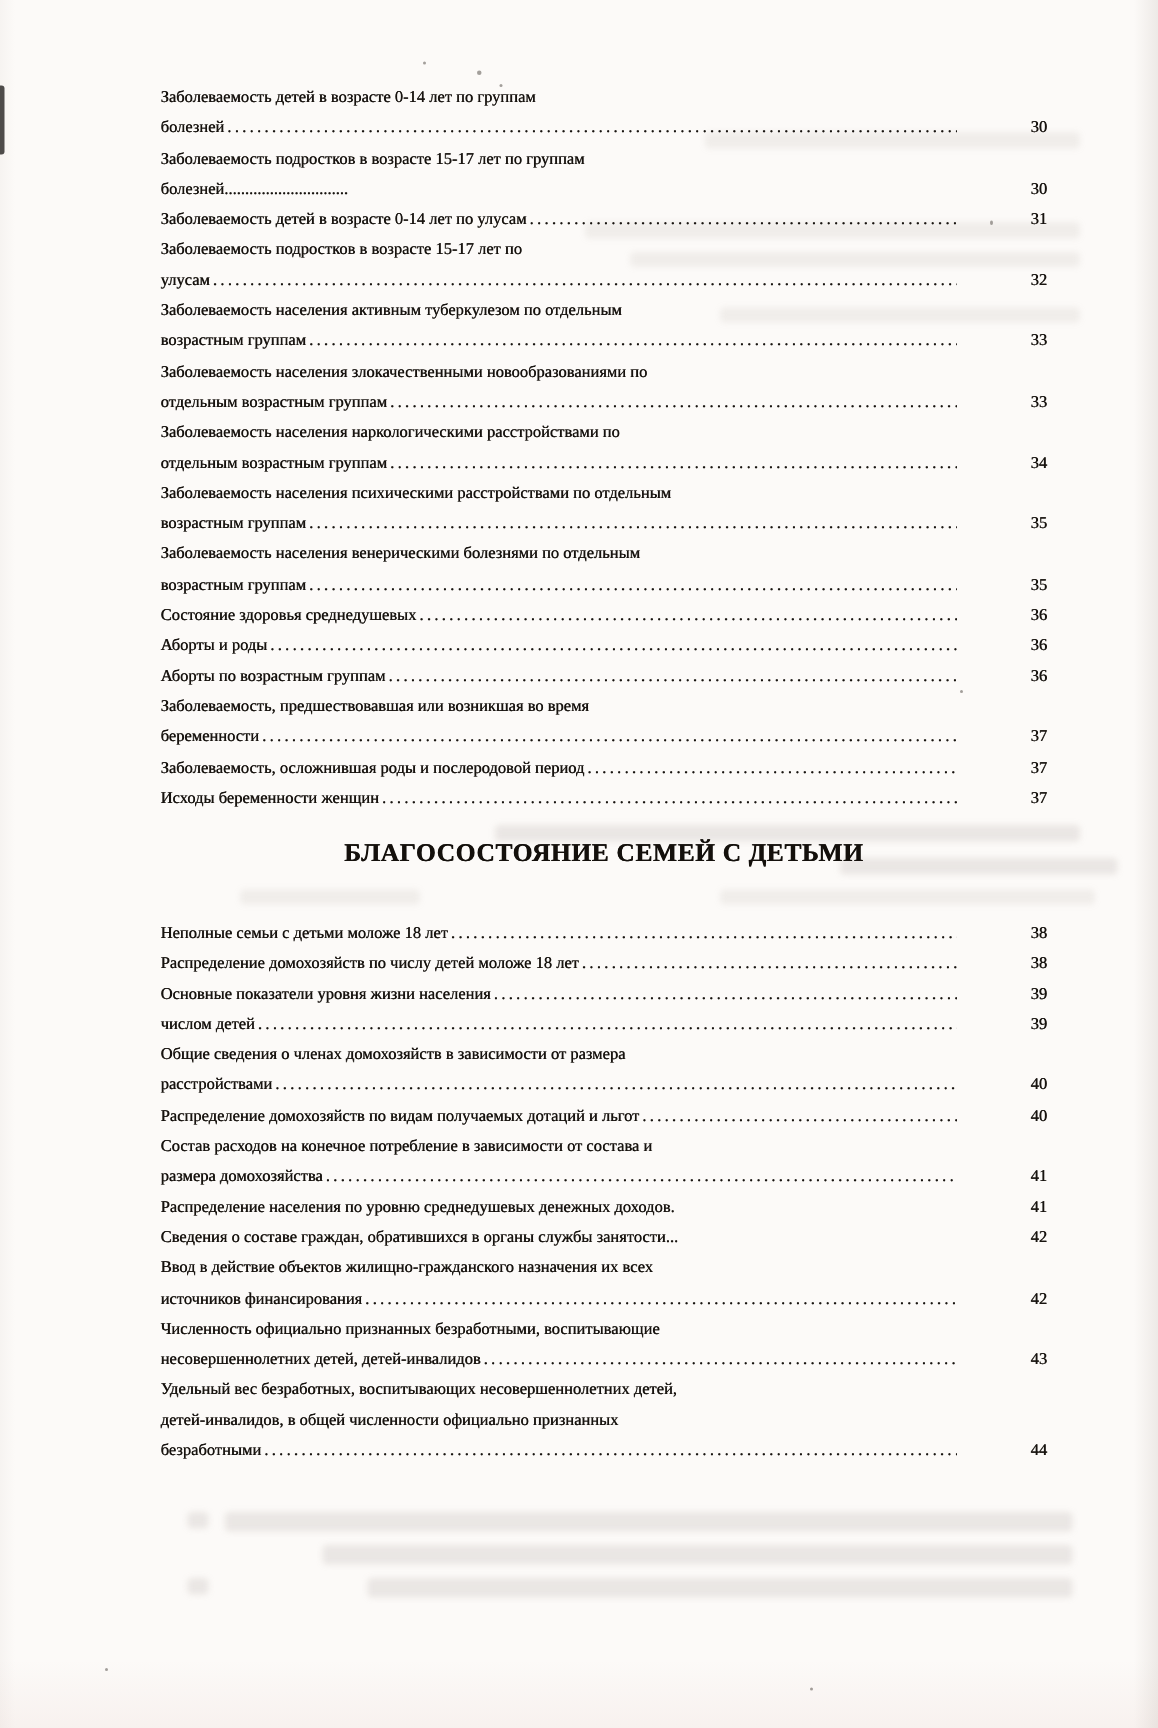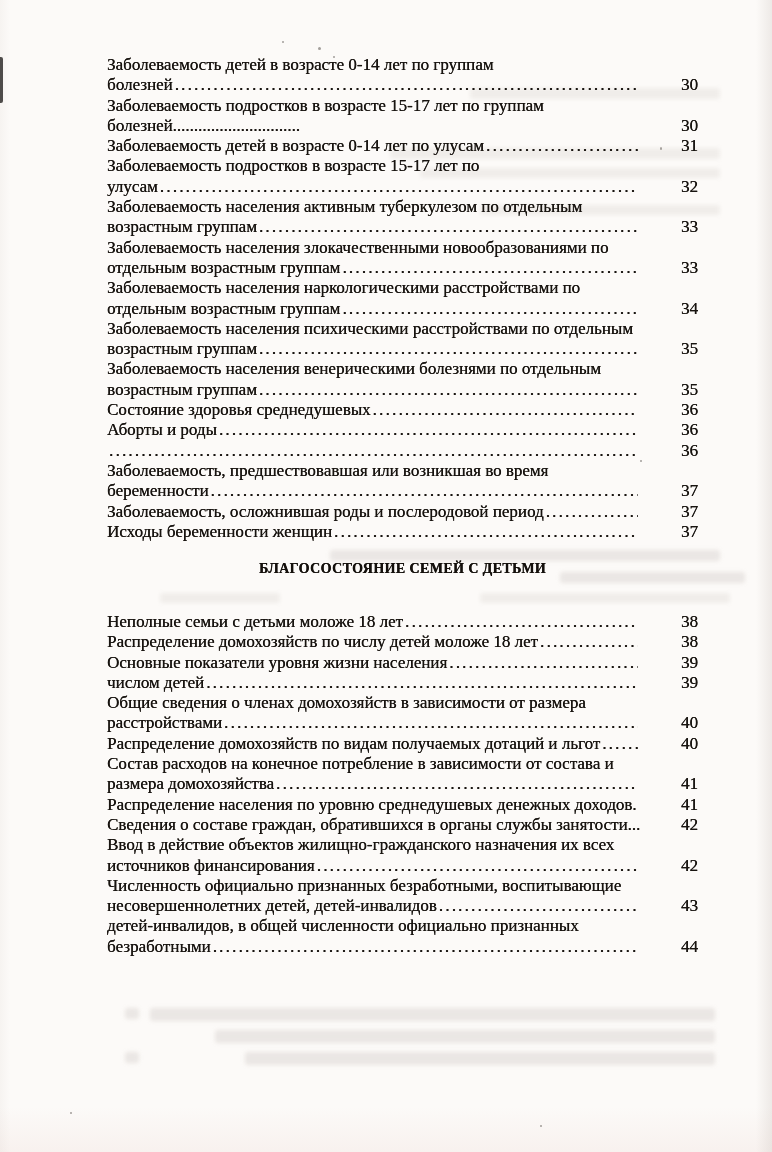--- a/index.html
+++ b/index.html
@@ -11,36 +11,36 @@
   .page{
     position:absolute;inset:0;
     background:
       linear-gradient(to left, rgba(185,175,168,0.22), rgba(185,175,168,0) 16px),
       linear-gradient(to right, rgba(205,195,190,0.12), rgba(205,195,190,0) 10px),
       linear-gradient(to top, rgba(235,215,210,0.25), rgba(235,215,210,0) 45px),
       #fcfaf8;
   }
   .toc{
     position:absolute;left:107px;width:591px;
-    font-size:17px;line-height:20.3px;color:#181410;
+    font-size:11px;line-height:20.3px;color:#181410;
     text-shadow:0.25px 0 0 currentColor;
   }
   .toc.part1{top:55px;}
   .toc.part2{top:612px;}
   .entry .line{display:flex;align-items:baseline;}
   .entry .t{white-space:nowrap;}
   .leader{
     flex:1 1 auto;min-width:0;overflow:hidden;white-space:nowrap;
     letter-spacing:2.2px;margin:0 14px 0 2px;
   }
   .spacer{flex:1 1 auto;}
   .pageno{flex:0 0 46px;text-align:right;white-space:nowrap;}
   .section-heading{
     position:absolute;top:556px;left:107px;width:591px;margin:0;
-    text-align:center;font-size:14px;line-height:25px;font-weight:bold;
+    text-align:center;font-size:17px;line-height:25px;font-weight:bold;
     letter-spacing:0.4px;color:#14100c;text-shadow:0.3px 0 0 currentColor;
   }
   .ghost{
     position:absolute;border-radius:3px;
     background:rgba(148,136,128,0.17);
     filter:blur(2px);
   }
   .ghost.light{background:rgba(150,138,130,0.11);}
   .speck{
     position:absolute;border-radius:50%;
@@ -176,20 +176,21 @@
       </div>
       <div class="entry">
         <div class="line last">
           <span class="t">Аборты и роды</span>
           <span class="leader">........................................................................................................................................................................................................</span>
           <span class="pageno">36</span>
         </div>
       </div>
       <div class="entry">
         <div class="line last">
+          <span class="t">Аборты по возрастным группам</span>
           <span class="leader">........................................................................................................................................................................................................</span>
           <span class="pageno">36</span>
         </div>
       </div>
       <div class="entry">
         <div class="line">
           <span class="t">Заболеваемость, предшествовавшая или возникшая во время</span>
         </div>
         <div class="line last">
           <span class="t">беременности</span>
@@ -300,20 +301,23 @@
           <span class="t">Численность официально признанных безработными, воспитывающие</span>
         </div>
         <div class="line last">
           <span class="t">несовершеннолетних детей, детей-инвалидов</span>
           <span class="leader">........................................................................................................................................................................................................</span>
           <span class="pageno">43</span>
         </div>
       </div>
       <div class="entry">
         <div class="line">
+          <span class="t">Удельный вес безработных, воспитывающих несовершеннолетних детей,</span>
+        </div>
+        <div class="line">
           <span class="t">детей-инвалидов, в общей численности официально признанных</span>
         </div>
         <div class="line last">
           <span class="t">безработными</span>
           <span class="leader">........................................................................................................................................................................................................</span>
           <span class="pageno">44</span>
         </div>
       </div>
     </div>
 

